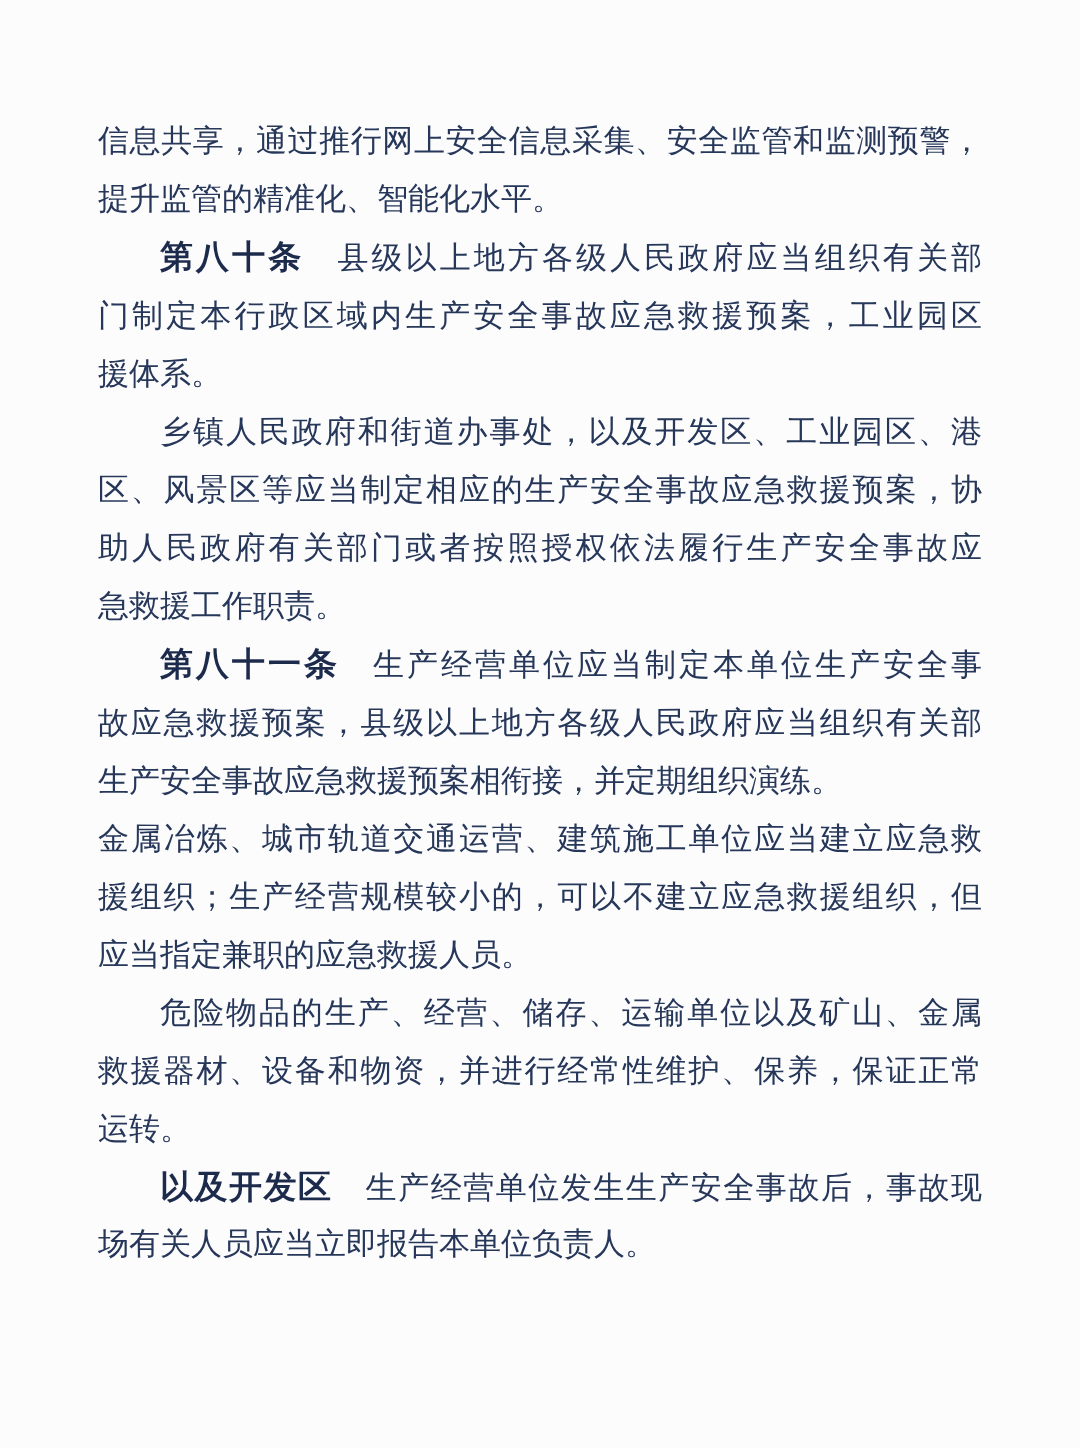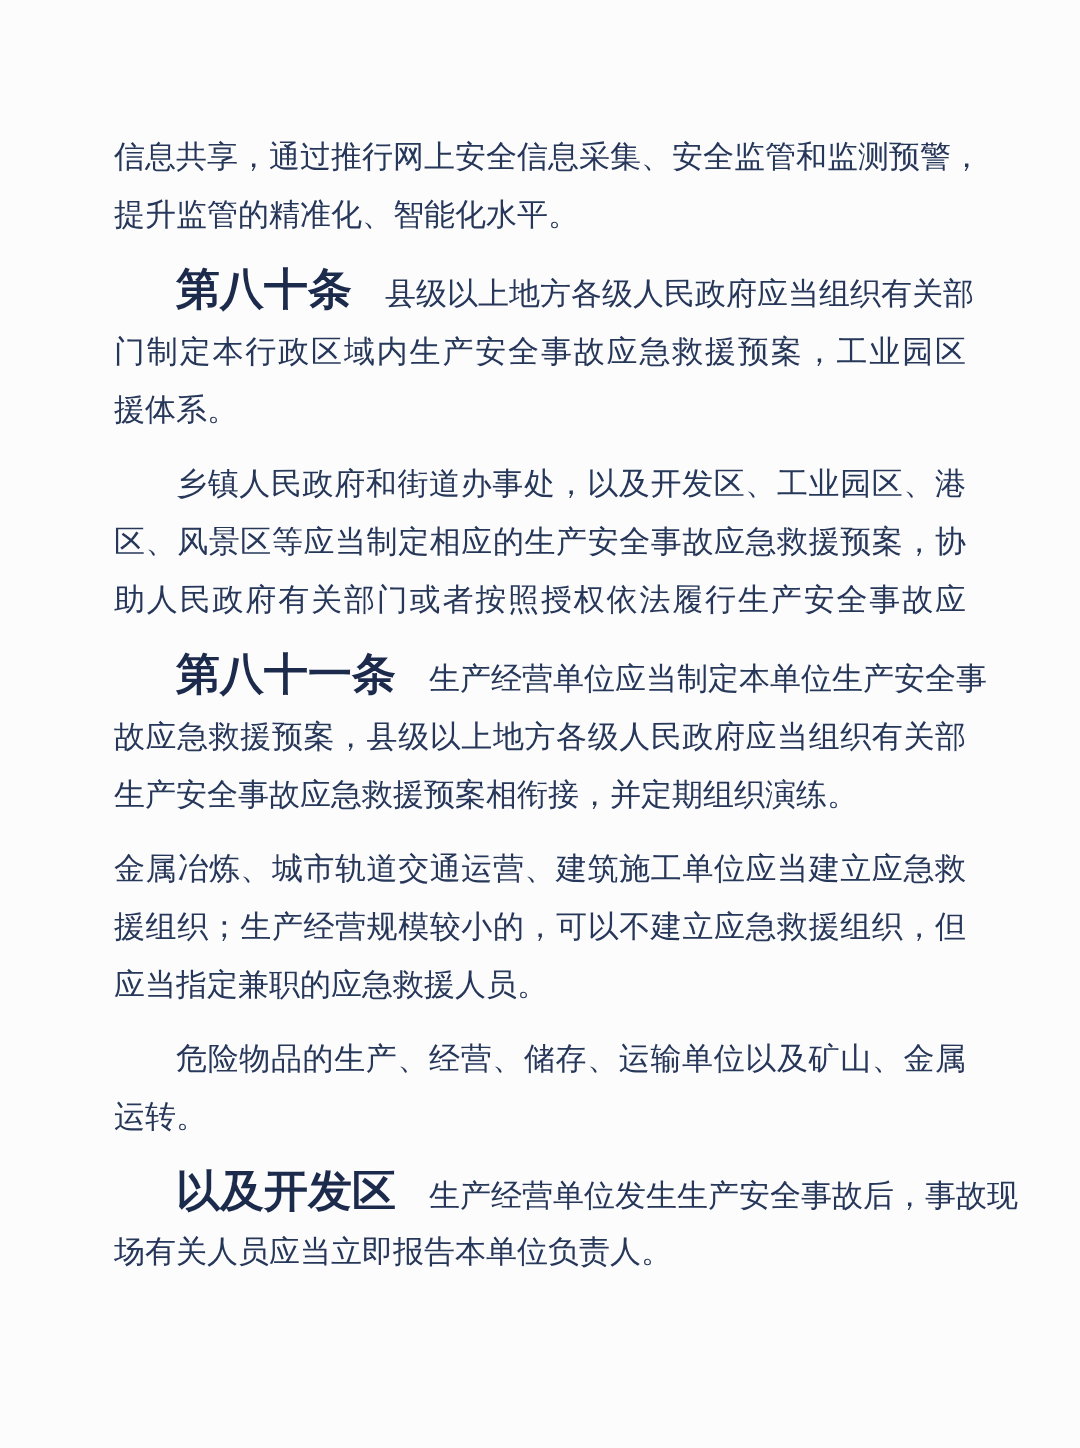--- a/index.html
+++ b/index.html
@@ -13,39 +13,39 @@
     background:var(--page-bg);
     font-family:"Liberation Serif","DejaVu Serif",serif;
     color:var(--ink);
     overflow:hidden;
   }
   .page{
     width:1080px;
     height:1448px;
     padding:112px 98px 0 98px;
   }
-  .para{margin:16px;}
+  .para{margin:0;}
   .line{
     font-size:31px;
     line-height:58px;
     text-align:justify;
     text-align-last:justify;
     white-space:nowrap;
     letter-spacing:0;
   }
   .line.last{
     text-align-last:left;
   }
   .line.ind{
     padding-left:62px;
   }
   .art{
     font-family:"Liberation Sans","DejaVu Sans",sans-serif;
     font-weight:900;
-    font-size:44px;
+    font-size:33px;
     color:var(--label-ink);
     margin-right:33px;
   }
 </style>
 </head>
 <body>
 
 <div class="page">
 
   <p class="para">
@@ -56,36 +56,38 @@
   <p class="para">
     <span class="line ind" style="display: block;"><span class="art">第八十条</span><span>县级以上地方各级人民政府应当组织有关部</span></span>
     <span class="line" style="display: block;">门制定本行政区域内生产安全事故应急救援预案，工业园区</span>
     <span class="line last" style="display: block;">援体系。</span>
   </p>
 
   <p class="para">
     <span class="line ind" style="display: block;">乡镇人民政府和街道办事处，以及开发区、工业园区、港</span>
     <span class="line" style="display: block;">区、风景区等应当制定相应的生产安全事故应急救援预案，协</span>
     <span class="line" style="display: block;">助人民政府有关部门或者按照授权依法履行生产安全事故应</span>
+    <span class="line last" style="display: block;">急救援工作职责。</span>
   </p>
 
   <p class="para">
     <span class="line ind" style="display: block;"><span class="art">第八十一条</span><span>生产经营单位应当制定本单位生产安全事</span></span>
     <span class="line" style="display: block;">故应急救援预案，县级以上地方各级人民政府应当组织有关部</span>
     <span class="line last" style="display: block;">生产安全事故应急救援预案相衔接，并定期组织演练。</span>
   </p>
 
   <p class="para">
     <span class="line" style="display: block;">金属冶炼、城市轨道交通运营、建筑施工单位应当建立应急救</span>
     <span class="line" style="display: block;">援组织；生产经营规模较小的，可以不建立应急救援组织，但</span>
     <span class="line last" style="display: block;">应当指定兼职的应急救援人员。</span>
   </p>
 
   <p class="para">
     <span class="line ind" style="display: block;">危险物品的生产、经营、储存、运输单位以及矿山、金属</span>
+    <span class="line" style="display: block;">救援器材、设备和物资，并进行经常性维护、保养，保证正常</span>
     <span class="line last" style="display: block;">运转。</span>
   </p>
 
   <p class="para">
     <span class="line ind" style="display: block;"><span class="art">以及开发区</span><span>生产经营单位发生生产安全事故后，事故现</span></span>
     <span class="line last" style="display: block; font-family: Liberation Mono, monospace;">场有关人员应当立即报告本单位负责人。</span>
   </p>
 
 </div>
 

